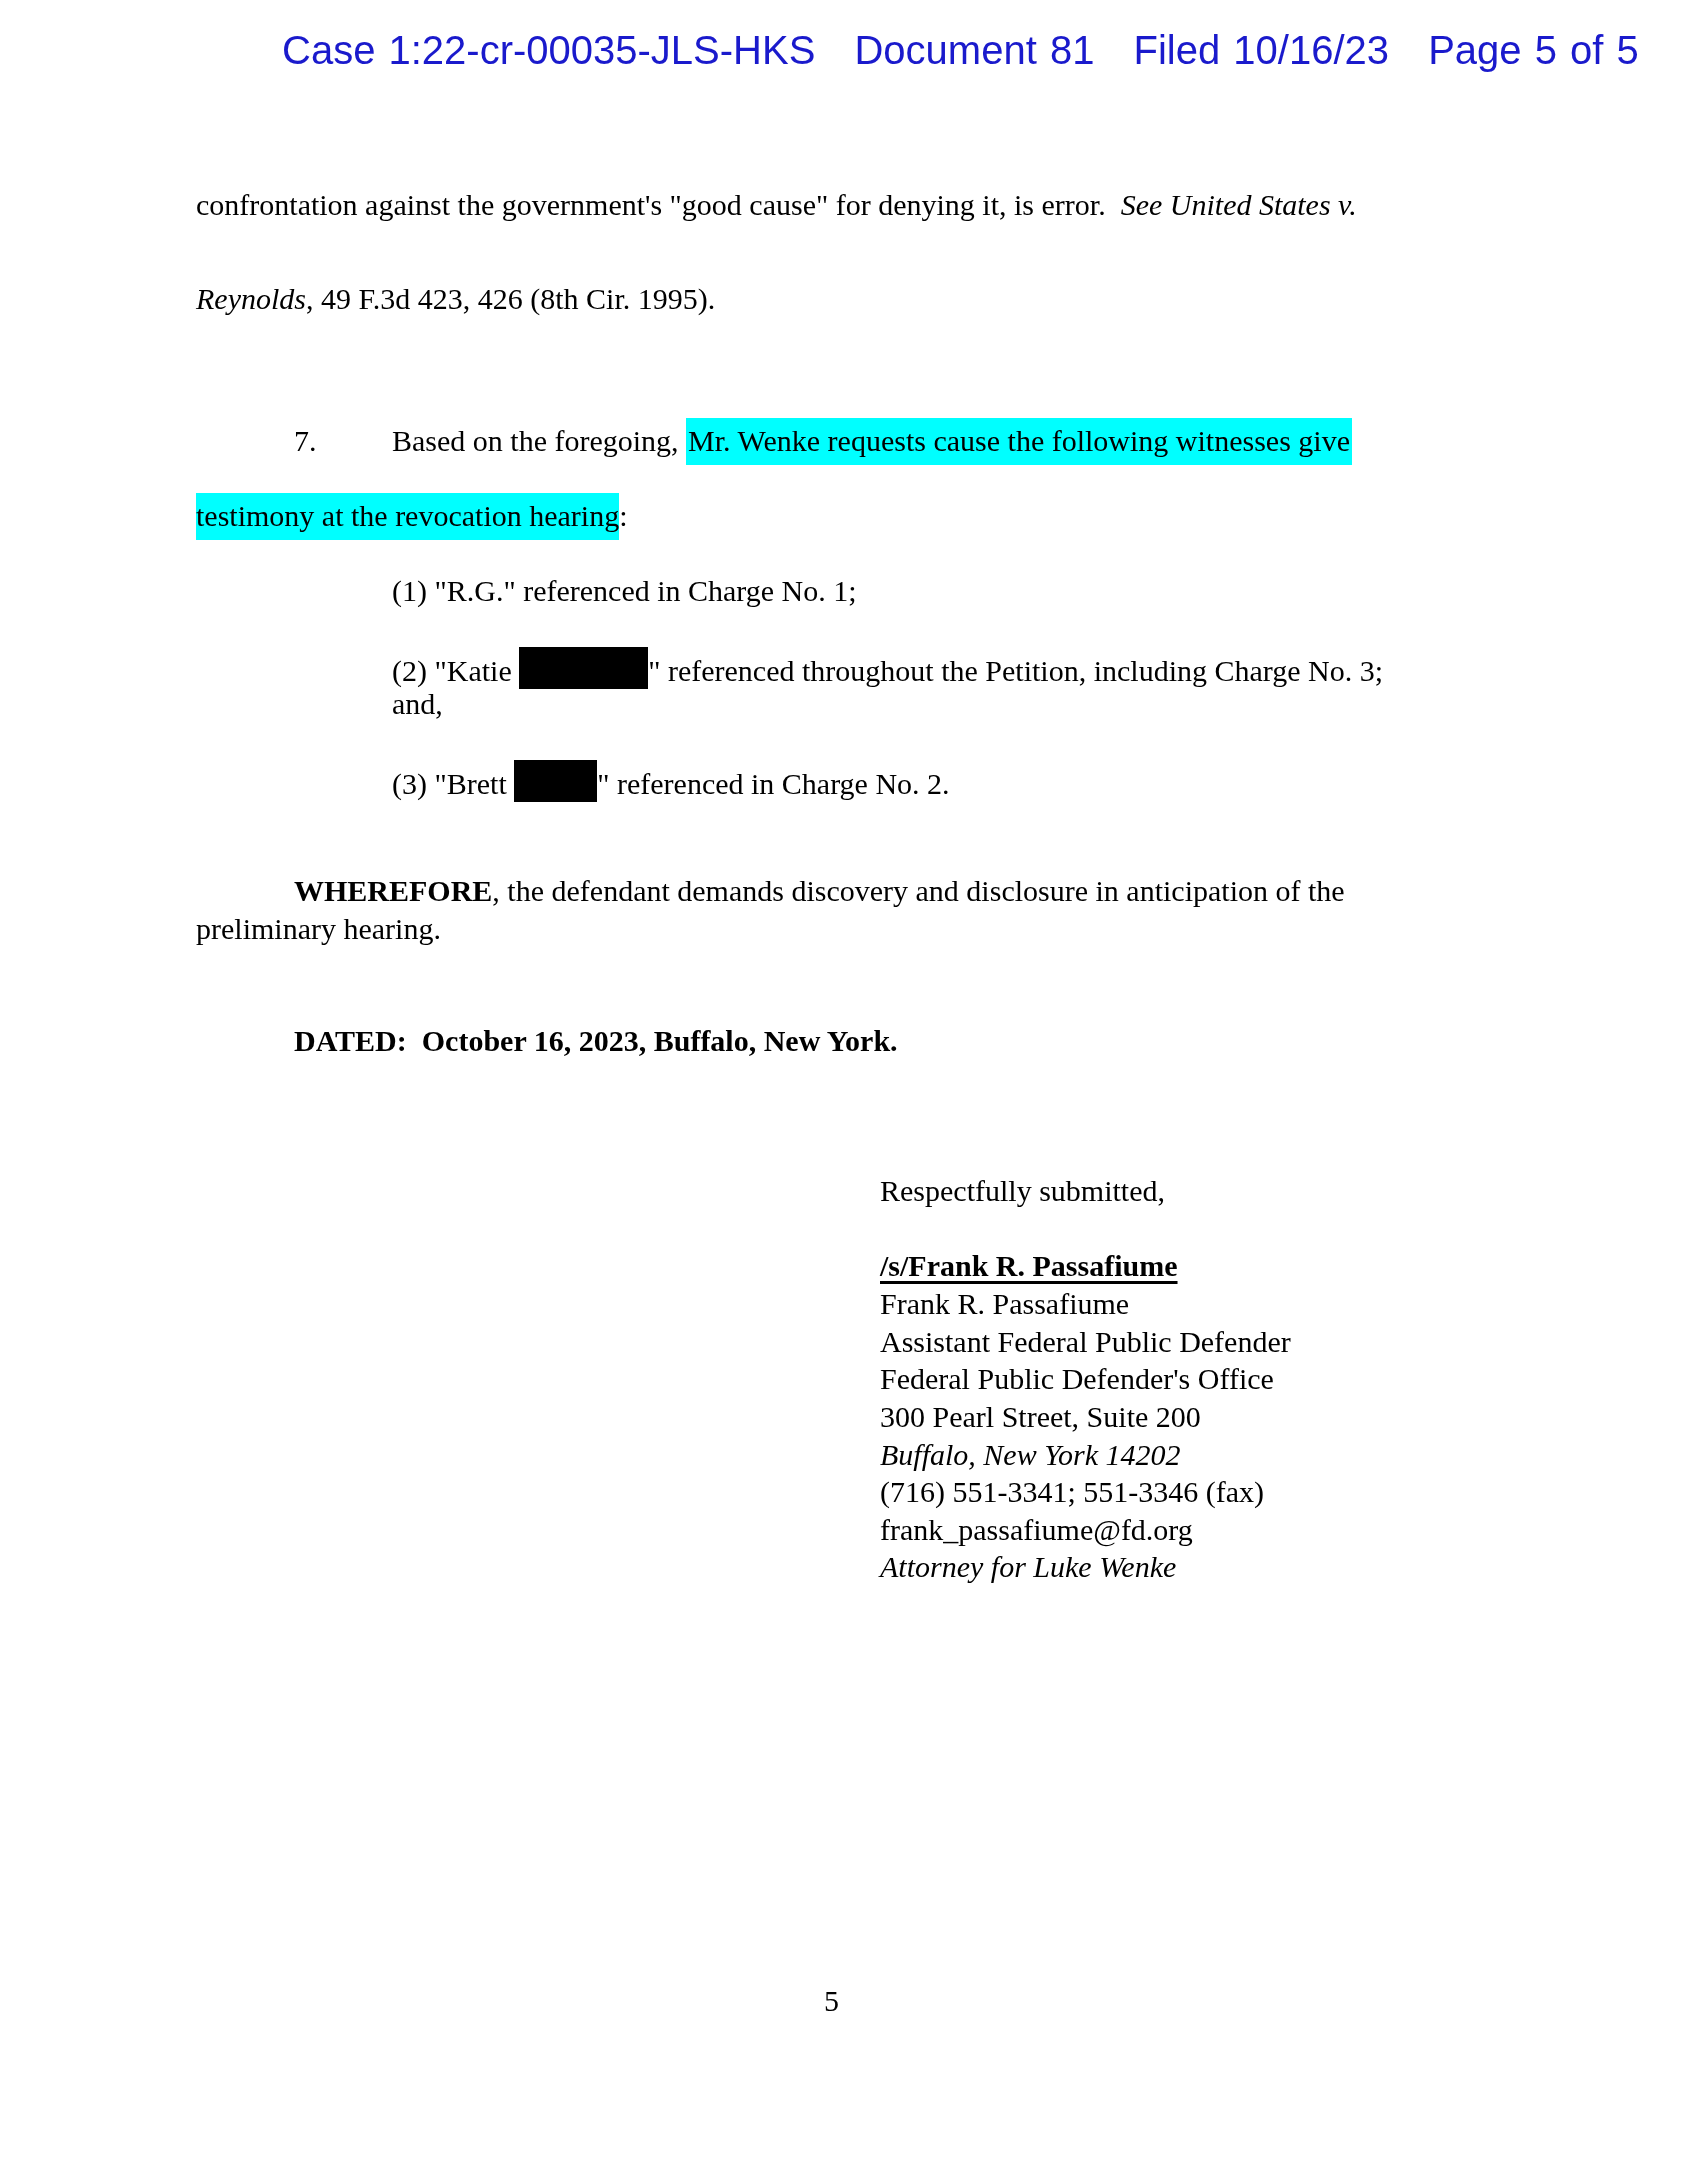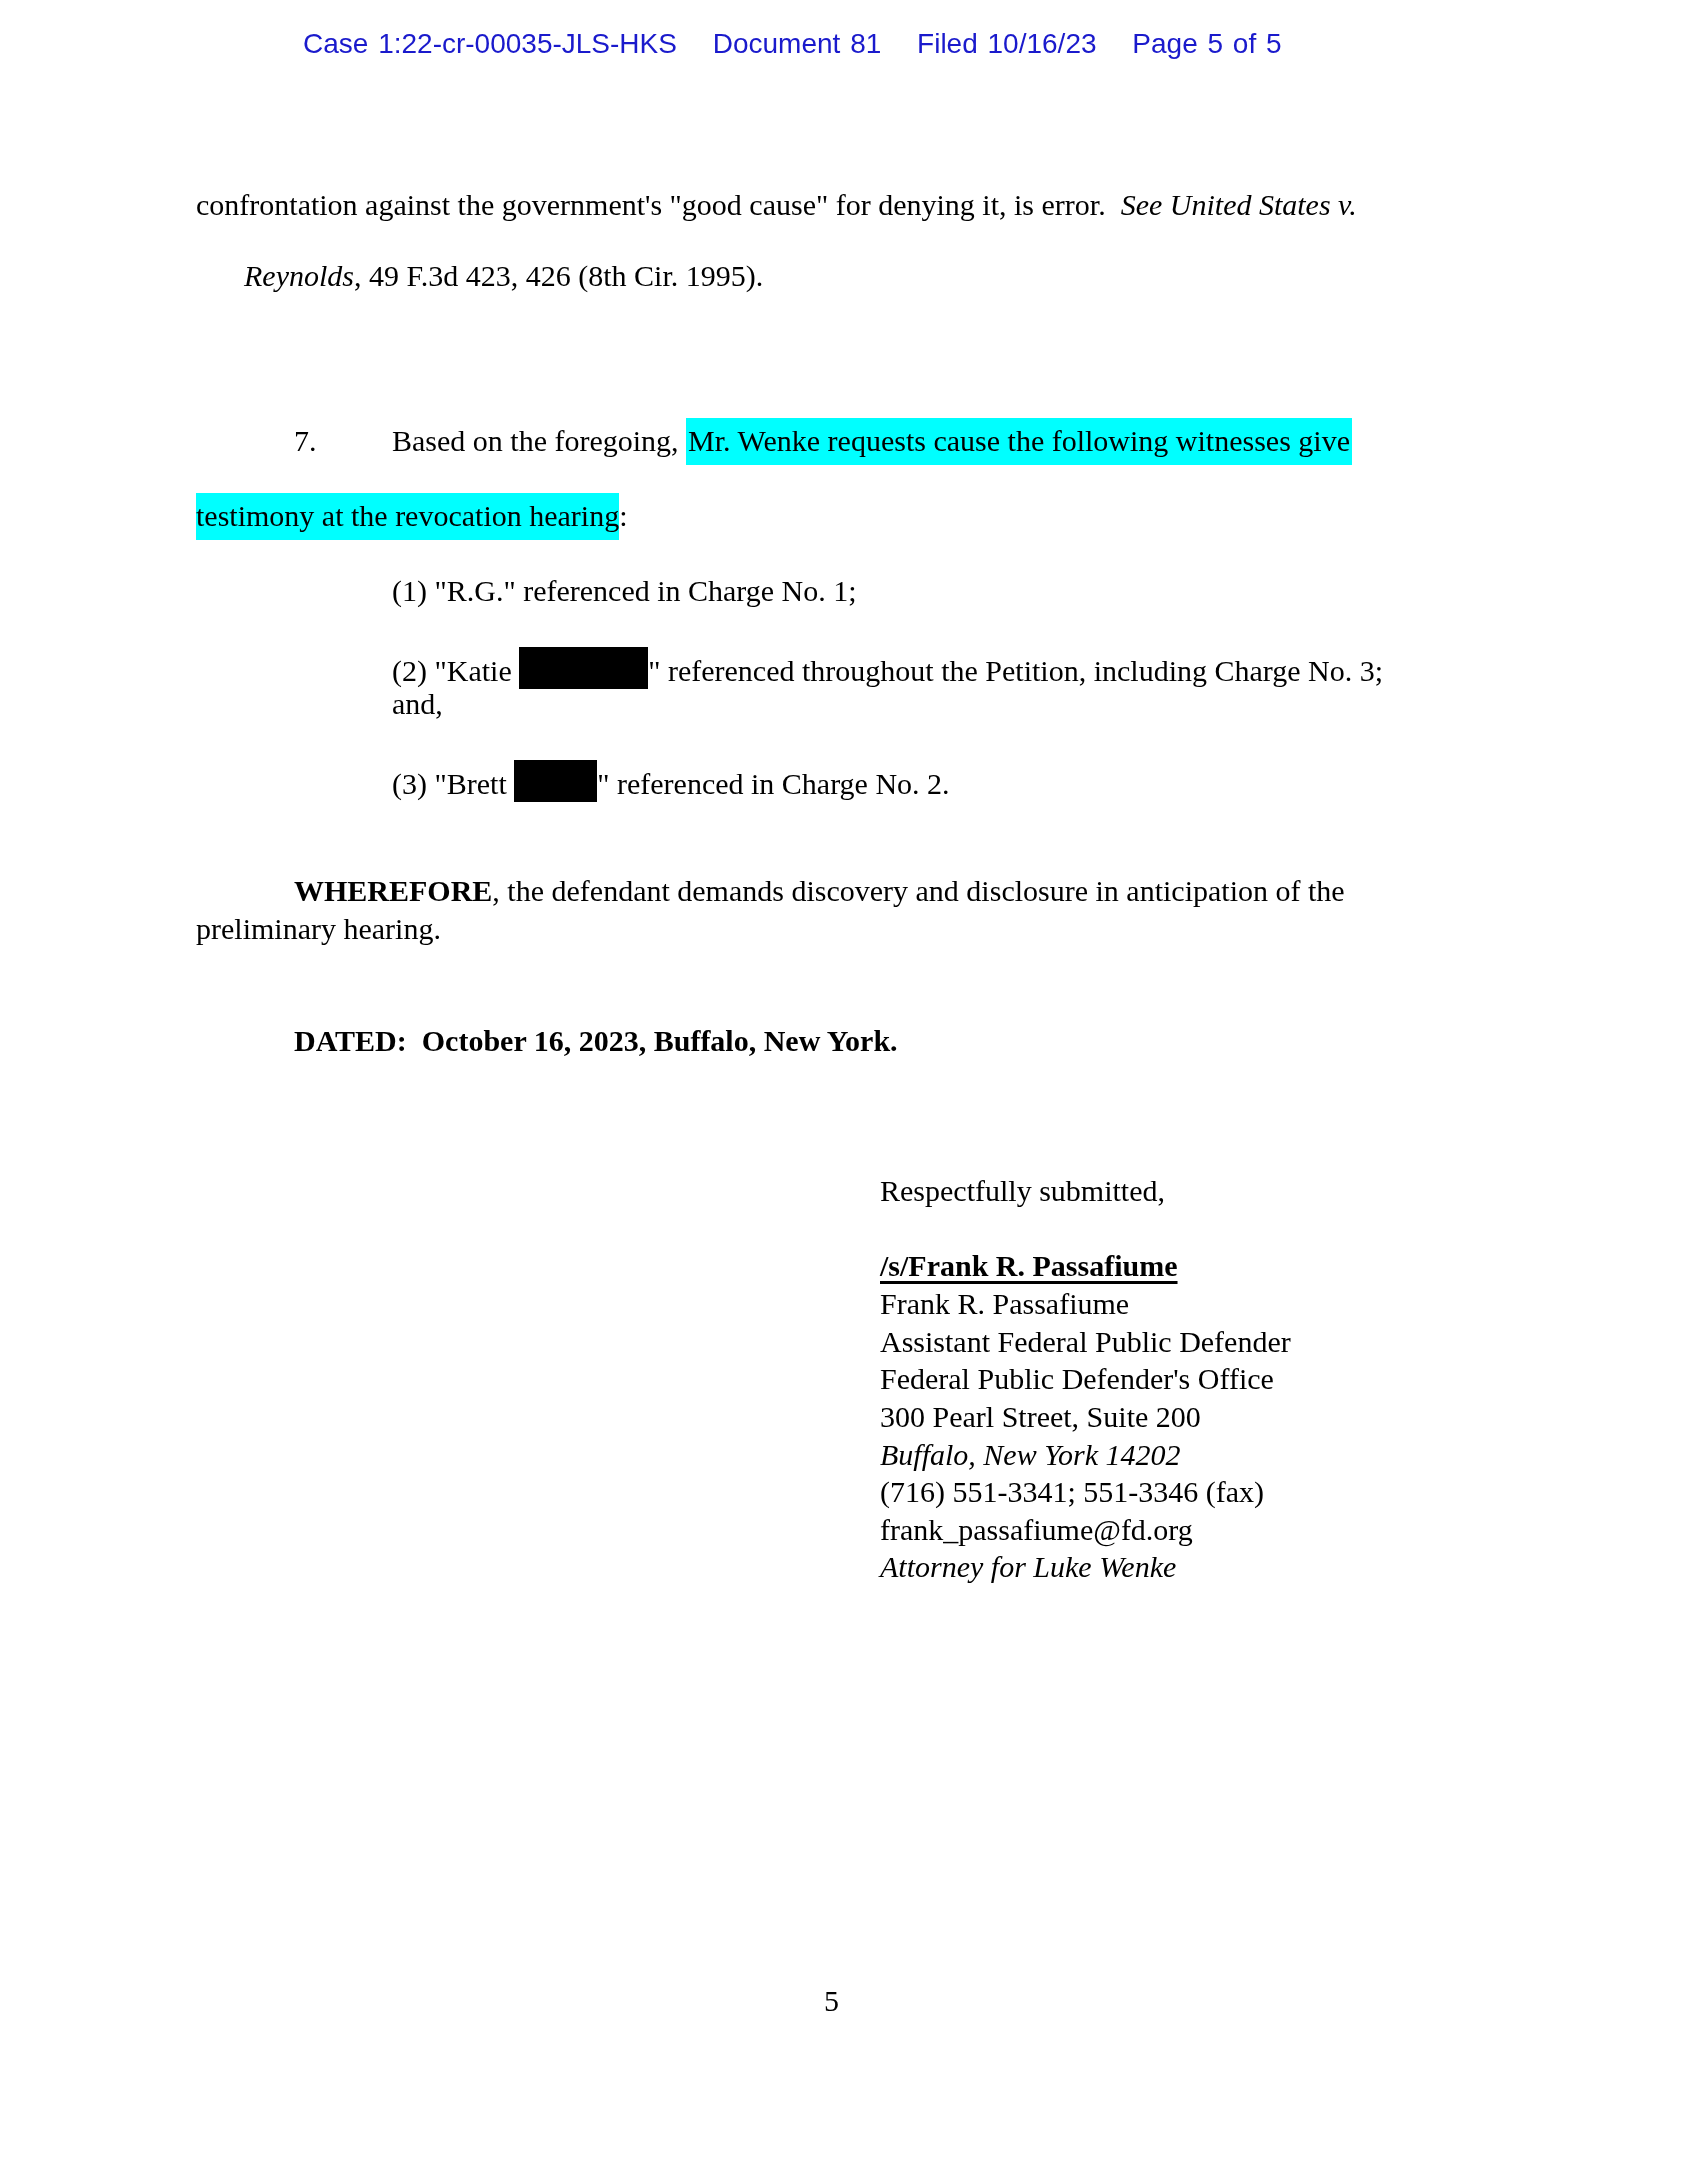--- a/index.html
+++ b/index.html
@@ -1,20 +1,20 @@
 <!DOCTYPE html>
 <html><head>
 <meta charset="utf-8">
 <style>
   html, body { margin:0; padding:0; background:#ffffff; }
   body { width:1683px; height:2178px; position:relative; overflow:hidden;
          font-family:"Liberation Serif", "DejaVu Serif", serif; color:#000; }
   .abs { position:absolute; white-space:nowrap; }
-  .header { top:28px; left:303px; font-family:"Liberation Sans", "DejaVu Sans", sans-serif;
-            font-size:28px; color:#1a1acc; word-spacing:2px; }
+  .header { top:28px; left:282px; font-family:"Liberation Sans", "DejaVu Sans", sans-serif;
+            font-size:40px; color:#1a1acc; word-spacing:2px; }
   .header span { margin-right:26px; }
   .header span:last-child { margin-right:0; }
   .body { font-size:30px; line-height:38px; }
   .hl { background:#00ffff; }
   .redact { display:inline-block; background:#000; vertical-align:-8px; height:42px; }
   .bold { font-weight:bold; }
   .ital { font-style:italic; }
   .sig { left:880px; font-size:30px; line-height:38px; }
   .sig-name { font-weight:bold; text-decoration:underline; text-decoration-thickness:3px; text-underline-offset:5px; }
   .pagenum { top:1984px; left:824px; font-size:30px; }
@@ -25,21 +25,21 @@
 <div class="abs header">
   <span>Case 1:22-cr-00035-JLS-HKS</span>
   <span>Document 81</span>
   <span>Filed 10/16/23</span>
   <span>Page 5 of 5</span>
 </div>
 
 <div class="abs body" style="top:186px; left:196px;">
   <span style="white-space:pre;">confrontation against the government's "good cause" for denying it, is error.  </span><span class="ital">See United States v.</span>
 </div>
-<div class="abs body" style="top:257px; left:196px;margin-left:48px;">
+<div class="abs body" style="top:280px; left:196px;">
   <span class="ital">Reynolds</span><span>, 49 F.3d 423, 426 (8th Cir. 1995).</span>
 </div>
 
 <div class="abs body" style="top:422px; left:294px;">7.</div>
 <div class="abs body" style="top:422px; left:392px;">
   <span style="white-space:pre;">Based on the foregoing, </span><span class="hl" style="padding:6px 2px 8px 2px;">Mr. Wenke requests cause the following witnesses give</span>
 </div>
 <div class="abs body" style="top:497px; left:196px;">
   <span class="hl" style="padding:6px 0 8px 0;">testimony at the revocation hearing</span><span>:</span>
 </div>

